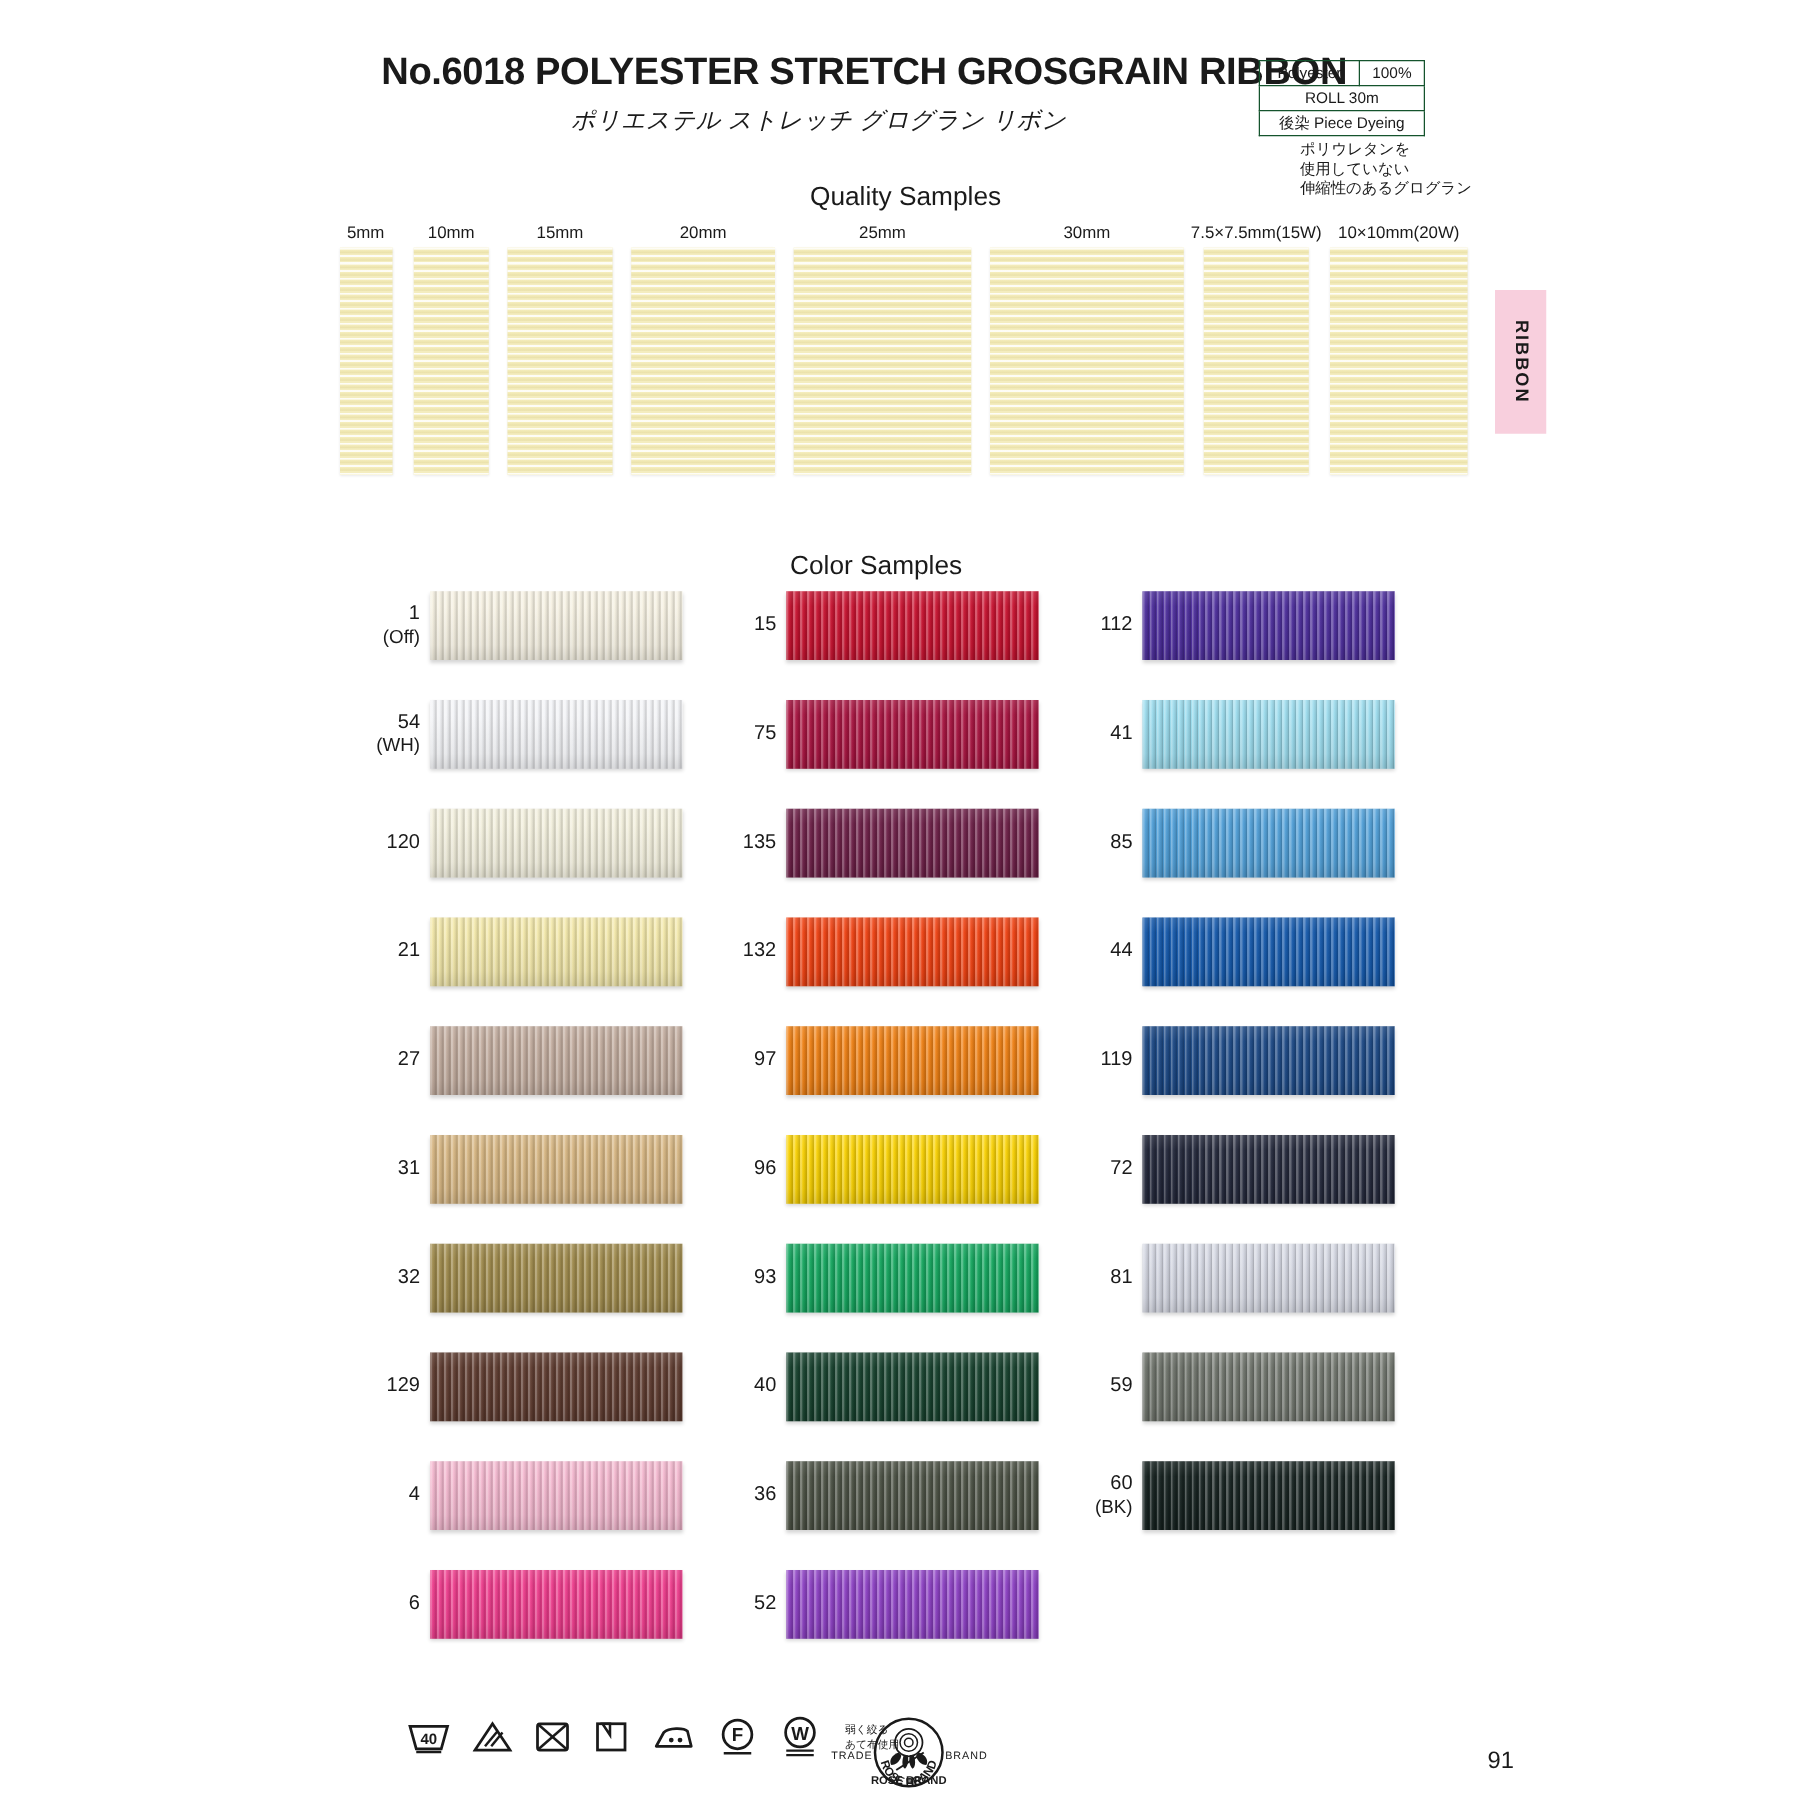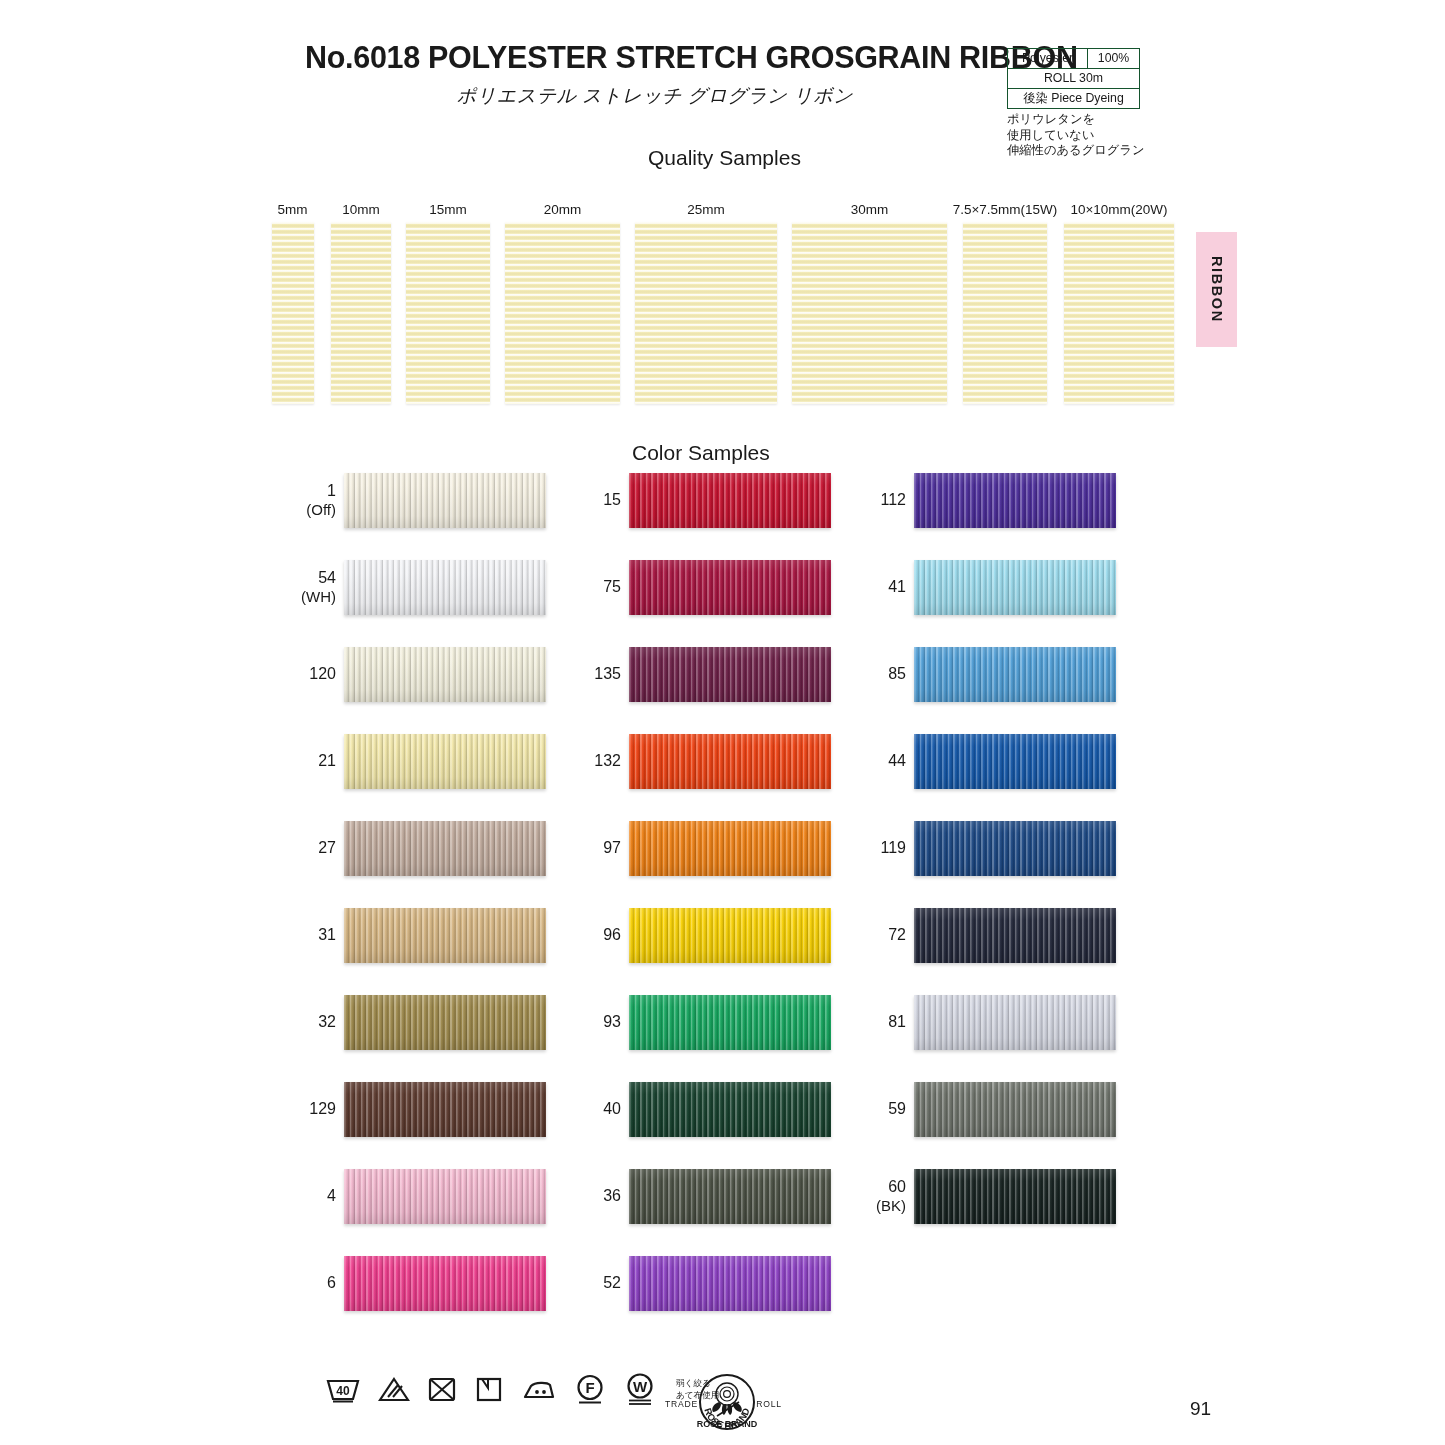--- a/index.html
+++ b/index.html
@@ -51,21 +51,21 @@
   #spec-table td {
     border: 1px solid #14532d;
     font-size: 12.3px;
     padding: 2px 2px 3px 2px;
     text-align: center;
     line-height: 1.15;
     color: #1a1a1a;
   }
   #spec-notes {
     position: absolute;
-    left: 1007px;
+    left: 1040px;
     top: 112px;
     font-size: 12.3px;
     line-height: 1.28;
     white-space: nowrap;
     color: #1a1a1a;
   }
 
   
   .section-heading {
     position: absolute;
@@ -87,21 +87,20 @@
   .quality-sample {
     position: absolute;
     top: 0;
   }
   .quality-sample .q-label {
     font-size: 13.5px;
     text-align: center;
     white-space: nowrap;
     color: #1a1a1a;
     margin-bottom: 5px;
-    margin-top: 24px;
   }
   .quality-sample .q-swatch {
     height: 182px;
     box-sizing: border-box;
     background-color: #f3ebb8;
     background-image:
       repeating-linear-gradient(
         to bottom,
         rgba(255,255,255,0.88) 0px,
         rgba(255,255,255,0.88) 1.4px,
@@ -649,16 +648,16 @@
     <line x1="24" y1="46" x2="46" y2="32" stroke="#1a1a1a" stroke-width="1.6"></line>
     <path d="M14 44 A23 23 0 0 0 54 44" fill="none" stroke="#1a1a1a" stroke-width="0.8" opacity="0"></path>
     <text font-family="Liberation Sans, sans-serif" font-size="9.5" font-weight="bold" fill="#1a1a1a">
       <textPath href="#rose-arc" startOffset="50%" text-anchor="middle">ROSE BRAND</textPath>
     </text>
     <defs>
       <path id="rose-arc" d="M11 34 A23 25 0 0 0 57 34"></path>
     </defs>
     <text x="34" y="57" font-family="Liberation Sans, sans-serif" font-size="9" font-weight="bold" text-anchor="middle" fill="#1a1a1a">ROSE BRAND</text>
   </svg>
-  <span class="brand-word">ROLL</span>
+  <span class="brand-word">BRAND</span>
 </div>
 
 <div id="page-number">91</div>
 
 </body></html>

